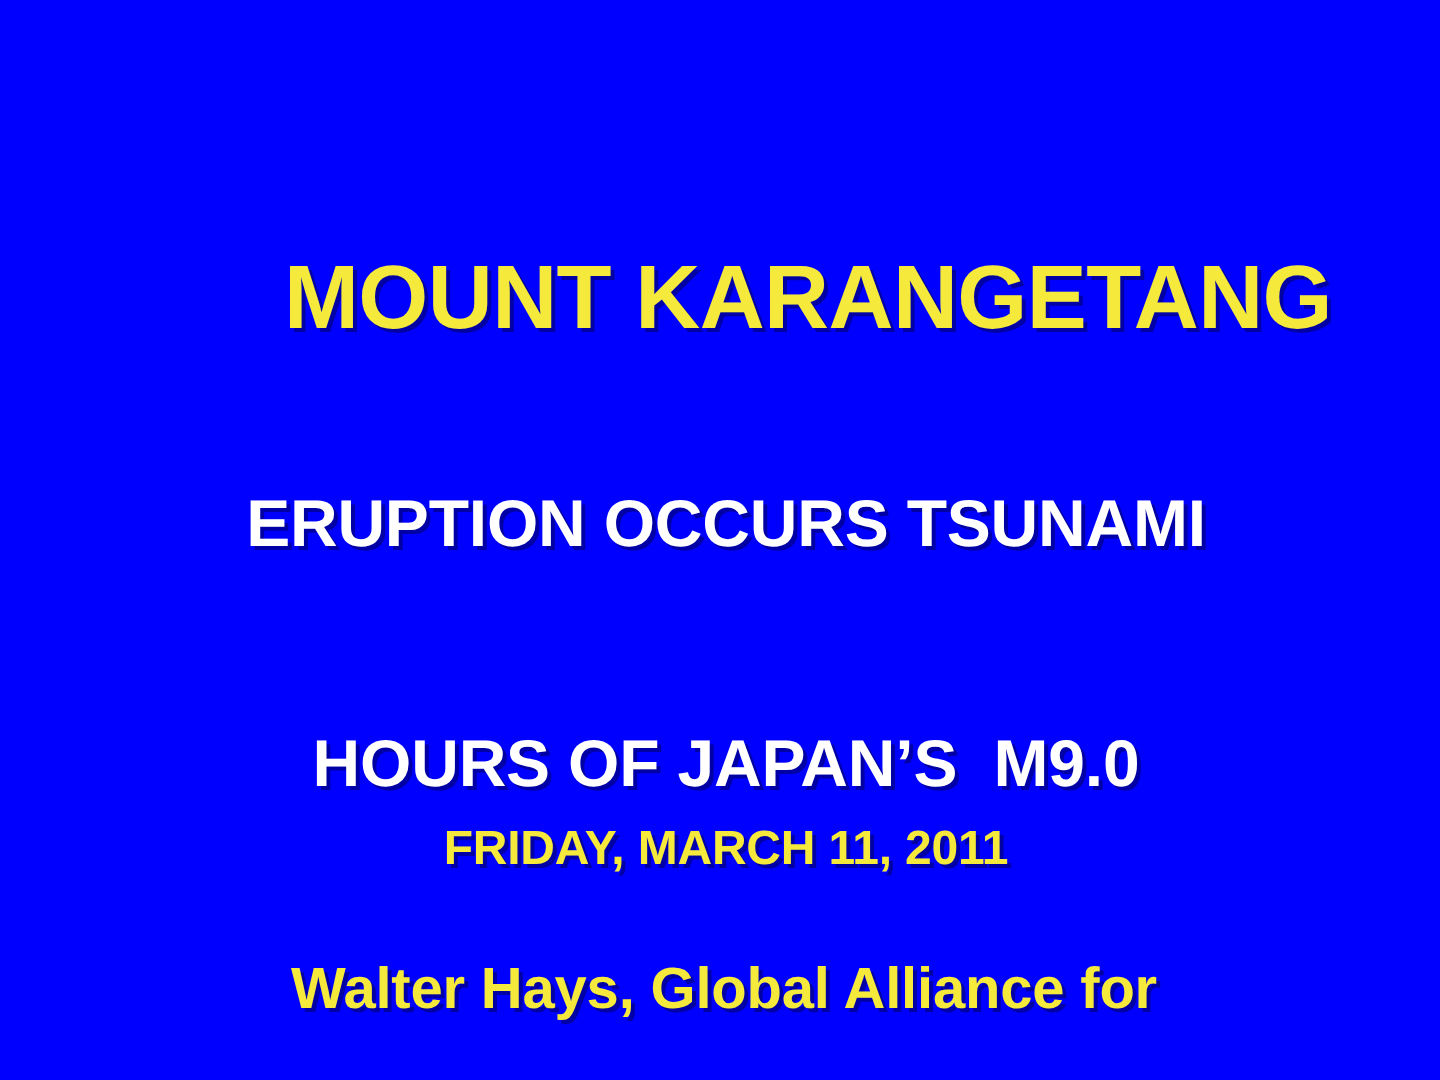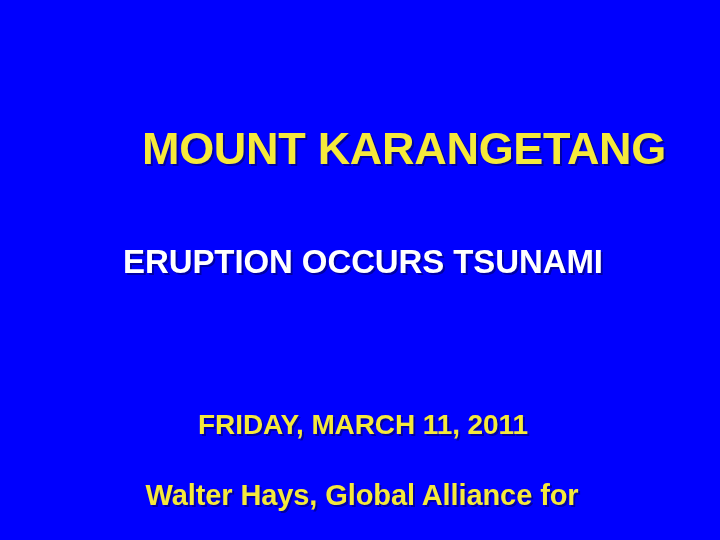--- a/index.html
+++ b/index.html
@@ -62,21 +62,21 @@
     letter-spacing: -0.1px;
     color: #ffffff;
     text-shadow: 2px 2px 0 rgba(0,0,90,0.55);
   }
 
   
   #date-block {
     top: 325px;
     padding-left: 6px;
     box-sizing: border-box;
-    font-size: 28px;
+    font-size: 24px;
     line-height: 40px;
     font-weight: bold;
     letter-spacing: -0.1px;
     color: #f5e93b;
     text-shadow: 2px 2px 0 rgba(0,0,90,0.55);
   }
 
   
   #author-block {
     top: 400px;
@@ -94,20 +94,21 @@
 <body>
 
 <div id="slide">
 
   <div class="tblock" id="title-block">
     <span class="tline">MOUNT KARANGETANG</span>
   </div>
 
   <div class="tblock" id="subtitle-block">
     <span class="tline">ERUPTION OCCURS TSUNAMI</span>
+    <span class="tline">HOURS OF JAPAN’S  M9.0</span>
     
   </div>
 
   <div class="tblock" id="date-block">
     <span class="tline">FRIDAY, MARCH 11, 2011</span>
   </div>
 
   <div class="tblock" id="author-block">
     <span class="tline">Walter Hays, Global Alliance for</span>
     

